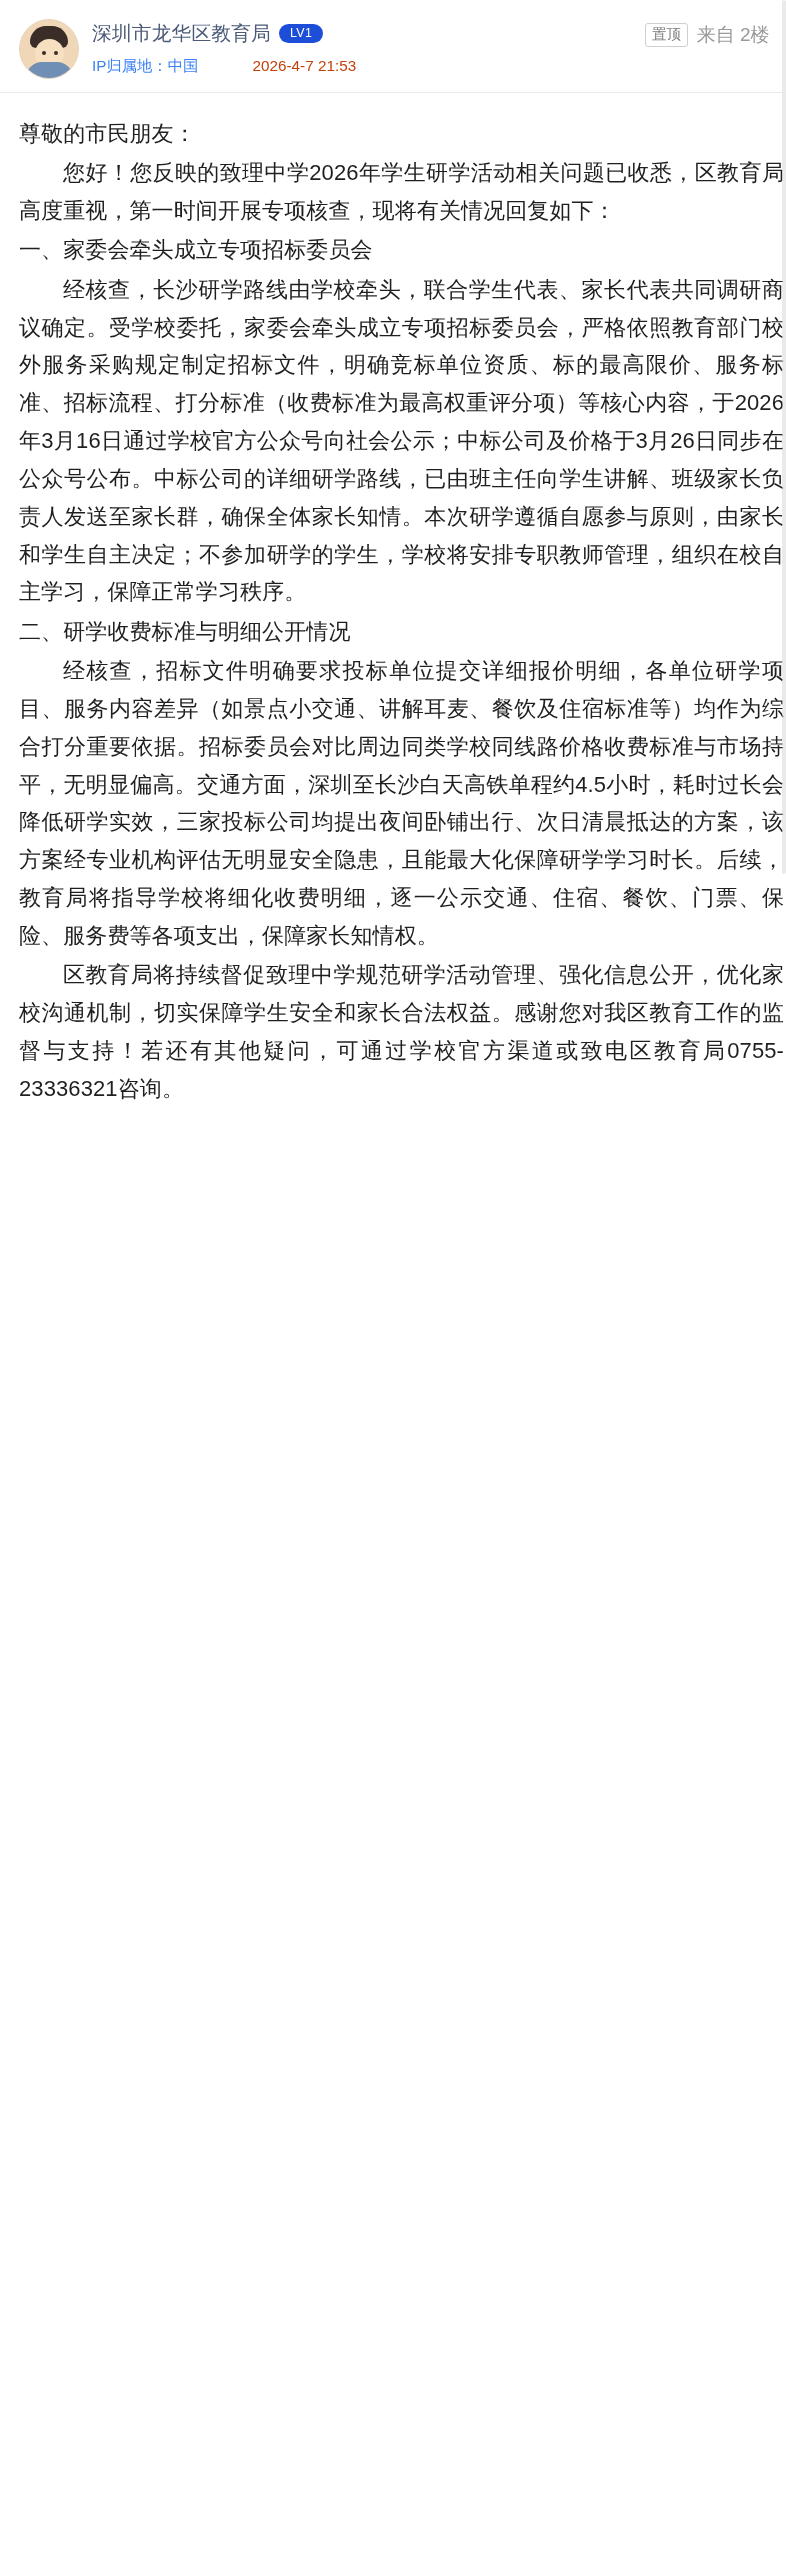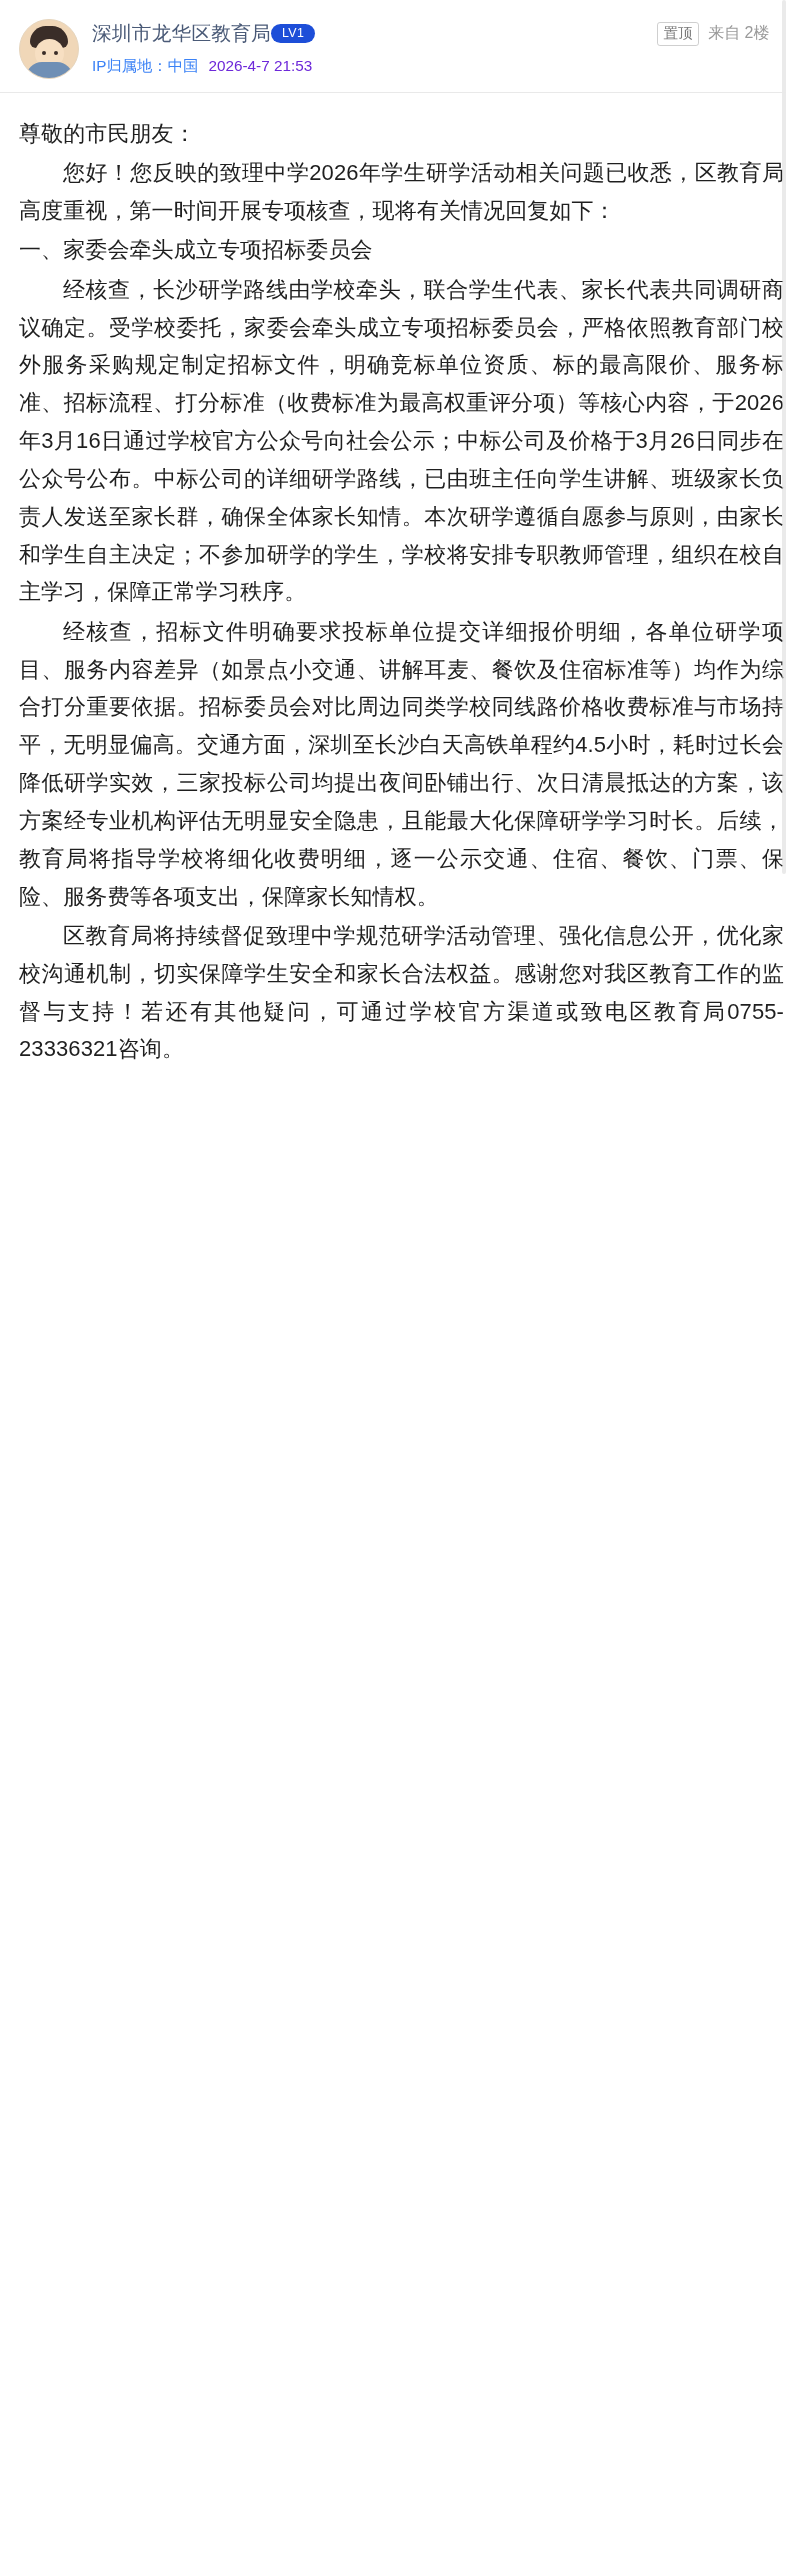--- a/index.html
+++ b/index.html
@@ -71,21 +71,21 @@
   }
 
   .header-text {
     margin-left: 13px;
     flex: 1 1 auto;
     min-width: 0;
   }
   .name-row {
     display: flex;
     align-items: center;
-    gap: 0;
+    gap: 8px;
     height: 28px;
   }
   .author-name {
     font-size: 19.7px;
     color: #4a5a77;
     font-weight: 400;
     letter-spacing: 0.2px;
   }
   .lv-badge {
     display: inline-flex;
@@ -103,41 +103,41 @@
   }
   .meta-row {
     display: flex;
     align-items: center;
     gap: 10.2px;
     margin-top: 8.7px;
     font-size: 15.3px;
     color: #9a9a9a;
   }
   .meta-ip { color: #3b82f6; }
-  .meta-time { color: #6d28d9; }
+  .meta-time { color: #c2410c; margin-left: 44px; }
 
   .header-right {
     position: absolute;
     right: 17.5px;
     top: 22px;
     display: flex;
     align-items: center;
     gap: 8.7px;
     text-align: right;
   }
   .pin-badge {
     border: 0.7px solid #cfcfcf;
     color: #7a7a7a;
     font-size: 14.6px;
     padding: 2.2px 5.8px;
     border-radius: 2.9px;
     line-height: 1.2;
   }
   .from-floor {
-    font-size: 16px;
+    font-size: 19px;
     color: #9a9a9a;
     white-space: nowrap;
   }
 
   
   .post-body {
     padding: 22px 3px 29px 19px;
     font-size: 22px;
     line-height: 1.72;
     color: #1f1f1f;
@@ -200,20 +200,21 @@
     </div>
   </div>
 
   <div class="post-body">
     <p class="p-noindent">尊敬的市民朋友：</p>
     <p class="p-indent">您好！您反映的致理中学2026年学生研学活动相关问题已收悉，区教育局高度重视，第一时间开展专项核查，现将有关情况回复如下：</p>
 
     <p class="section-head">一、家委会牵头成立专项招标委员会</p>
     <p class="p-indent">经核查，长沙研学路线由学校牵头，联合学生代表、家长代表共同调研商议确定。受学校委托，家委会牵头成立专项招标委员会，严格依照教育部门校外服务采购规定制定招标文件，明确竞标单位资质、标的最高限价、服务标准、招标流程、打分标准（收费标准为最高权重评分项）等核心内容，于2026年3月16日通过学校官方公众号向社会公示；中标公司及价格于3月26日同步在公众号公布。中标公司的详细研学路线，已由班主任向学生讲解、班级家长负责人发送至家长群，确保全体家长知情。本次研学遵循自愿参与原则，由家长和学生自主决定；不参加研学的学生，学校将安排专职教师管理，组织在校自主学习，保障正常学习秩序。</p>
 
+    <p class="section-head">二、研学收费标准与明细公开情况</p>
     <p class="p-indent">经核查，招标文件明确要求投标单位提交详细报价明细，各单位研学项目、服务内容差异（如景点小交通、讲解耳麦、餐饮及住宿标准等）均作为综合打分重要依据。招标委员会对比周边同类学校同线路价格收费标准与市场持平，无明显偏高。交通方面，深圳至长沙白天高铁单程约4.5小时，耗时过长会降低研学实效，三家投标公司均提出夜间卧铺出行、次日清晨抵达的方案，该方案经专业机构评估无明显安全隐患，且能最大化保障研学学习时长。后续，教育局将指导学校将细化收费明细，逐一公示交通、住宿、餐饮、门票、保险、服务费等各项支出，保障家长知情权。</p>
 
 
     <p class="p-indent">区教育局将持续督促致理中学规范研学活动管理、强化信息公开，优化家校沟通机制，切实保障学生安全和家长合法权益。感谢您对我区教育工作的监督与支持！若还有其他疑问，可通过学校官方渠道或致电区教育局0755-23336321咨询。</p>
   </div>
 
 </div>
 
 
 </body></html>

